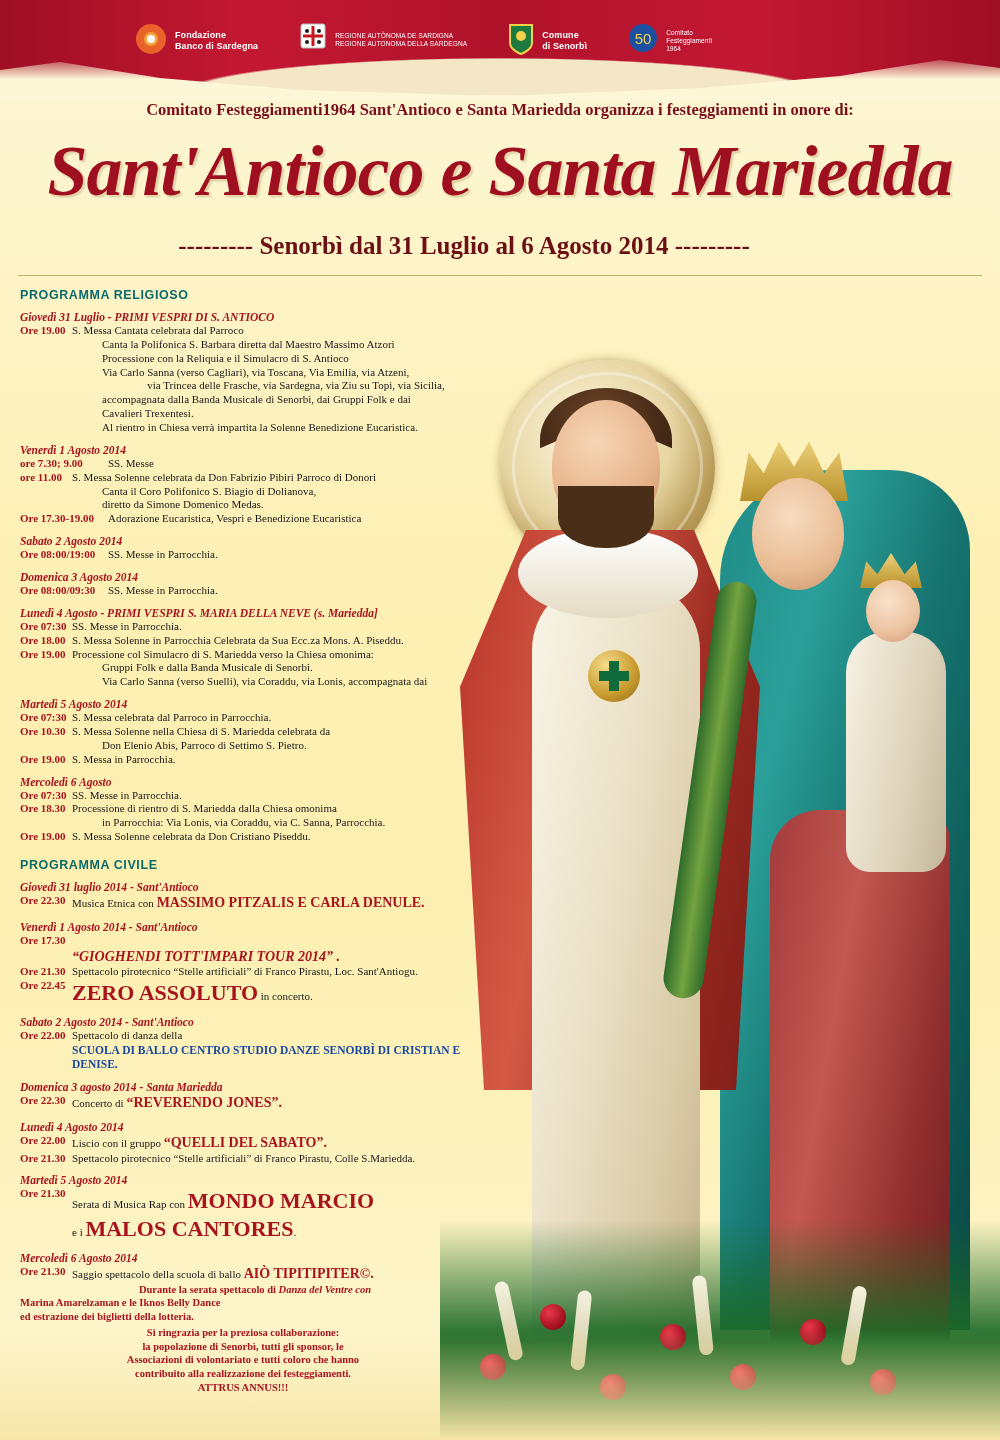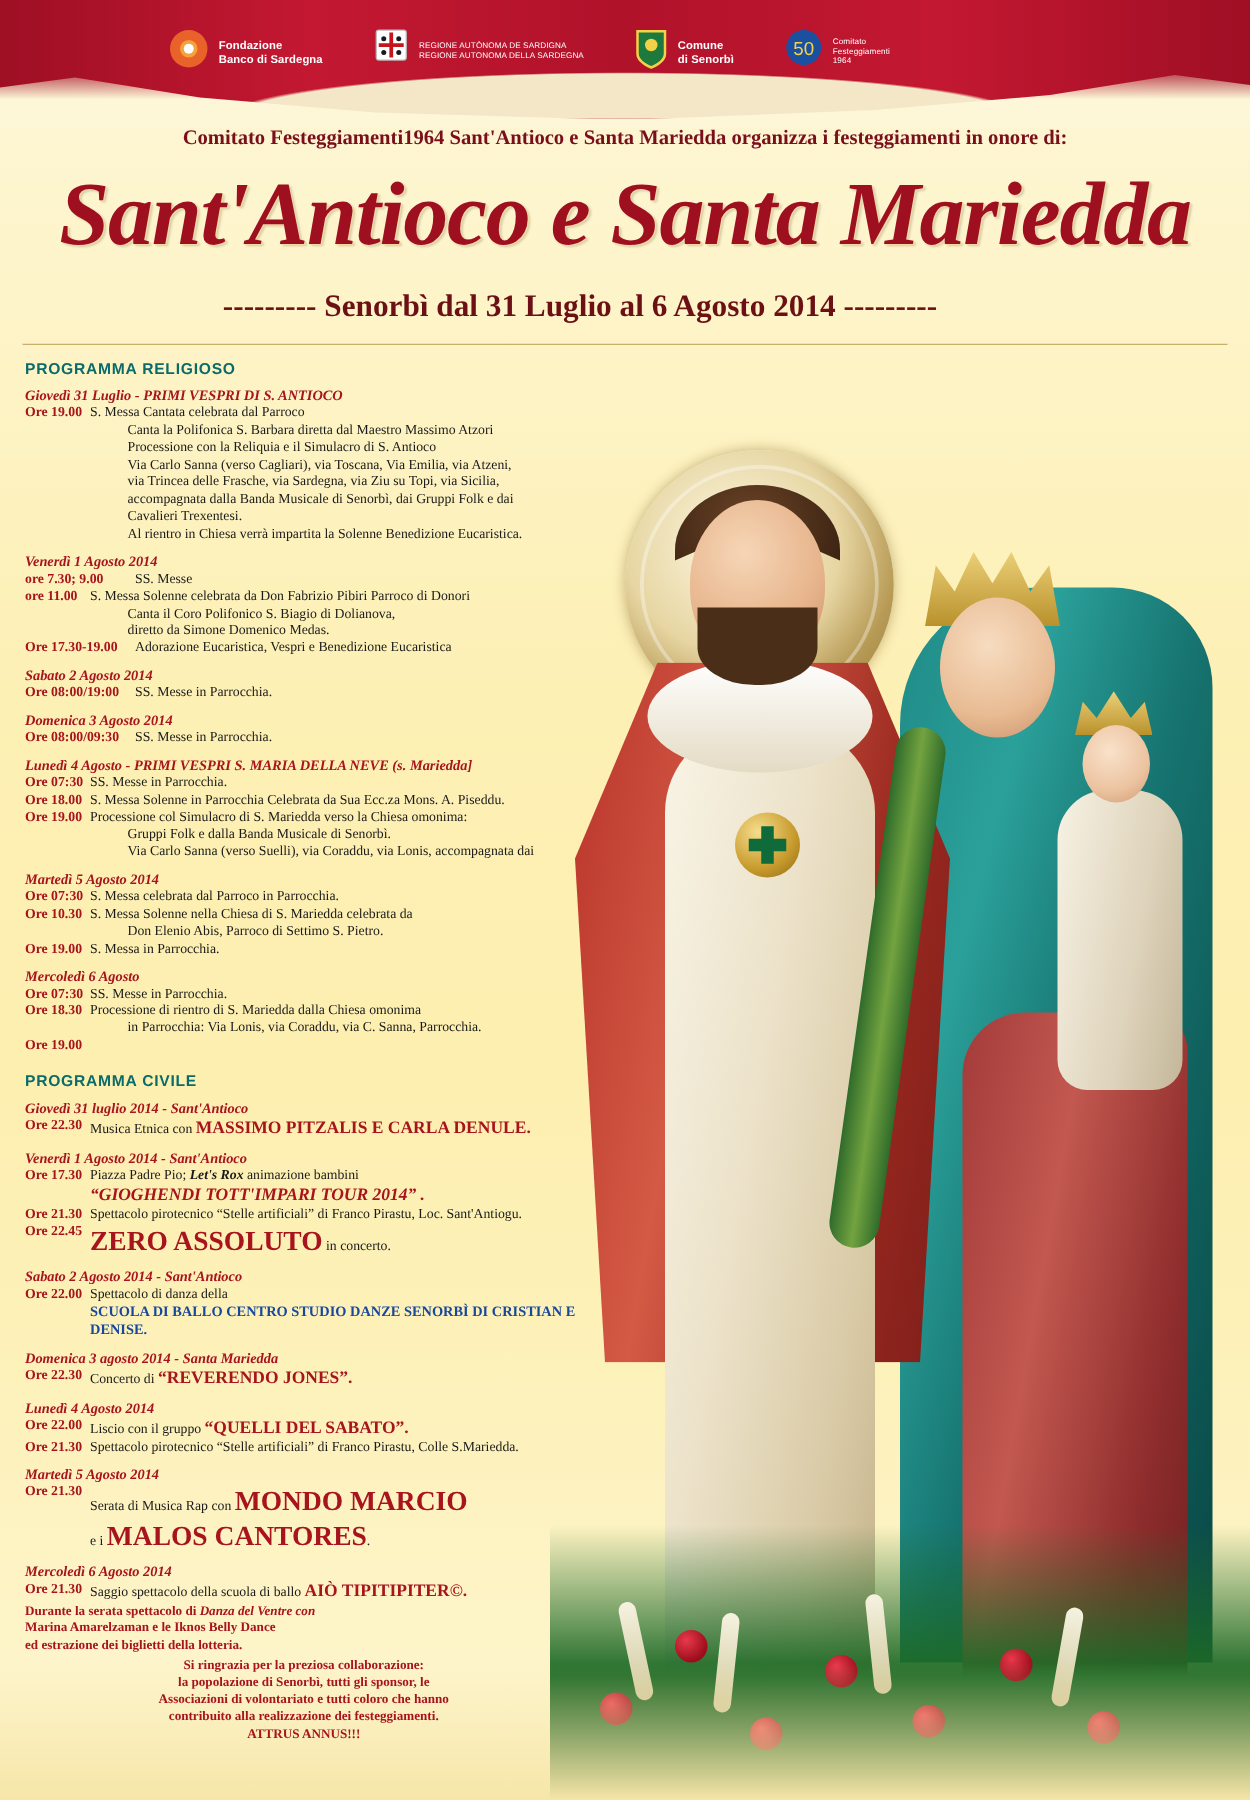--- a/index.html
+++ b/index.html
@@ -301,21 +301,21 @@
         <div class="row">
           <div class="hour"></div>
           <div class="txt2" style="padding-left: 30px;">Processione con la Reliquia e il Simulacro di S. Antioco</div>
         </div>
         <div class="row">
           <div class="hour"></div>
           <div class="txt2" style="padding-left: 30px;">Via Carlo Sanna (verso Cagliari), via Toscana, Via Emilia, via Atzeni,</div>
         </div>
         <div class="row">
           <div class="hour"></div>
-          <div class="txt2" style="padding-left: 30px;">via Trincea delle Frasche, via Sardegna, via Ziu su Topi, via Sicilia,</div>
+          <div class="txt2" style="padding-left: 30px; text-align: center;">via Trincea delle Frasche, via Sardegna, via Ziu su Topi, via Sicilia,</div>
         </div>
         <div class="row">
           <div class="hour"></div>
           <div class="txt2" style="padding-left: 30px;">accompagnata dalla Banda Musicale di Senorbì, dai Gruppi Folk e dai</div>
         </div>
         <div class="row">
           <div class="hour"></div>
           <div class="txt2" style="padding-left: 30px;">Cavalieri Trexentesi.</div>
         </div>
         <div class="row">
@@ -411,38 +411,38 @@
         <div class="row">
           <div class="hour">Ore 18.30</div>
           <div class="txt2">Processione di rientro di S. Mariedda dalla Chiesa omonima</div>
         </div>
         <div class="row">
           <div class="hour"></div>
           <div class="txt2" style="padding-left: 30px;">in Parrocchia: Via Lonis, via Coraddu, via C. Sanna, Parrocchia.</div>
         </div>
         <div class="row">
           <div class="hour">Ore 19.00</div>
+          <div class="txt2">S. Messa Solenne celebrata da Don Cristiano Piseddu.</div>
         </div>
       </div>
     </div>
 
   <div class="sec-head" style="margin-top:14px">PROGRAMMA CIVILE</div>
   <div id="civil-days">
       <div class="day">
         <div class="day-title">Giovedì 31 luglio 2014  - Sant'Antioco</div>
         <div class="row">
           <div class="hour">Ore 22.30</div>
           <div class="txt2"><span>Musica Etnica con </span><span class="big">MASSIMO PITZALIS E CARLA DENULE.</span></div>
         </div>
       </div>
       <div class="day">
         <div class="day-title">Venerdì 1 Agosto 2014 -  Sant'Antioco</div>
         <div class="row">
           <div class="hour">Ore 17.30</div>
-          <div class="txt2"><span>Piazza Padre Pio; </span><span class="it" style="font-weight: bold;">Let's Rox</span><span> animazione bambini</span></div>
         </div>
         <div class="cont"><span class="big it">“GIOGHENDI TOTT'IMPARI TOUR 2014” .</span></div>
         <div class="row">
           <div class="hour">Ore 21.30</div>
           <div class="txt2"><span>Spettacolo pirotecnico “Stelle artificiali” di Franco Pirastu, Loc. Sant'Antiogu.</span></div>
         </div>
         <div class="row">
           <div class="hour">Ore 22.45</div>
           <div class="txt2"><span class="big2">ZERO ASSOLUTO</span><span> in concerto.</span></div>
         </div>
@@ -483,21 +483,21 @@
           <div class="hour"></div>
           <div class="txt2"><span>e i </span><span class="big2">MALOS CANTORES</span><span>.</span></div>
         </div>
       </div>
       <div class="day">
         <div class="day-title">Mercoledì 6 Agosto 2014</div>
         <div class="row">
           <div class="hour">Ore 21.30</div>
           <div class="txt2"><span>Saggio spettacolo della scuola di ballo </span><span class="big">AIÒ TIPITIPITER©.</span></div>
         </div>
-        <div style="font-size: 10.5px; line-height: 1.3;"><span class="redbold">Durante la serata spettacolo di </span><span class="redbold it">Danza del Ventre con</span></div>
+        <div style="font-size: 10.5px; line-height: 1.3; text-align: center;"><span class="redbold">Durante la serata spettacolo di </span><span class="redbold it">Danza del Ventre con</span></div>
         <div style="font-size: 10.5px; line-height: 1.3;"><span class="redbold">Marina Amarelzaman e le Iknos Belly Dance</span></div>
         <div style="font-size: 10.5px; line-height: 1.3;"><span class="redbold">ed estrazione dei biglietti della lotteria.</span></div>
       </div>
     </div>
 </div>
 
 <div class="thanks">
   <div>Si ringrazia per la preziosa collaborazione:</div>
   <div>la popolazione di Senorbì, tutti gli sponsor, le</div>
   <div>Associazioni di volontariato e tutti coloro che hanno</div>

